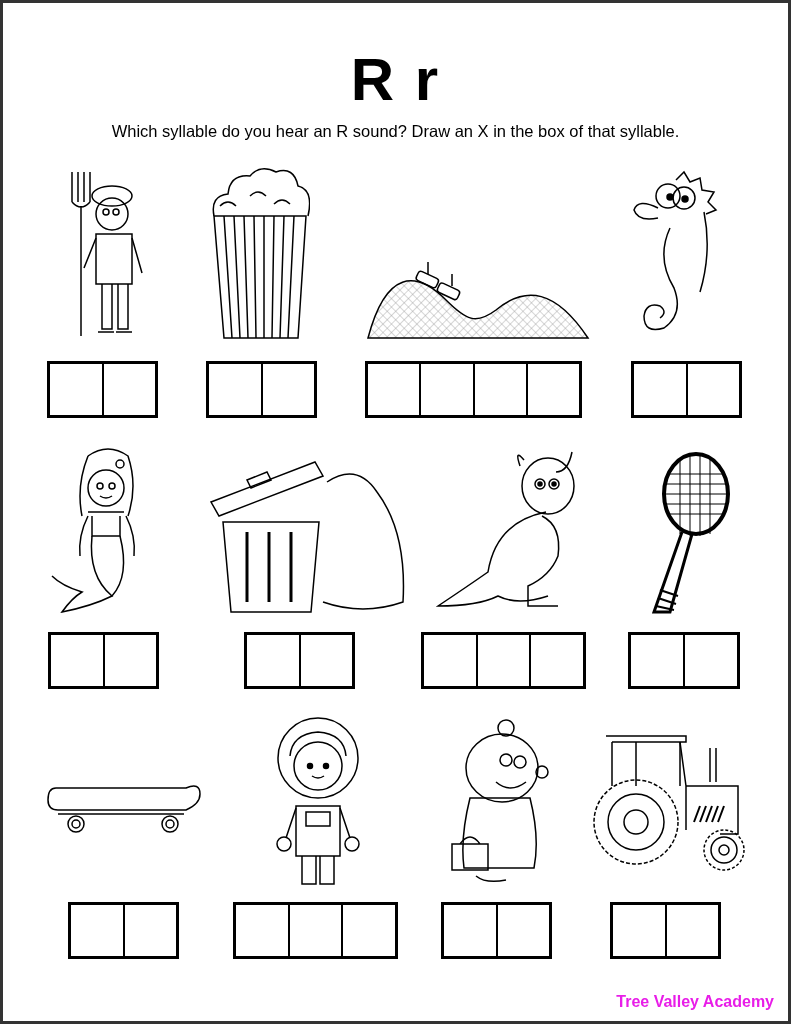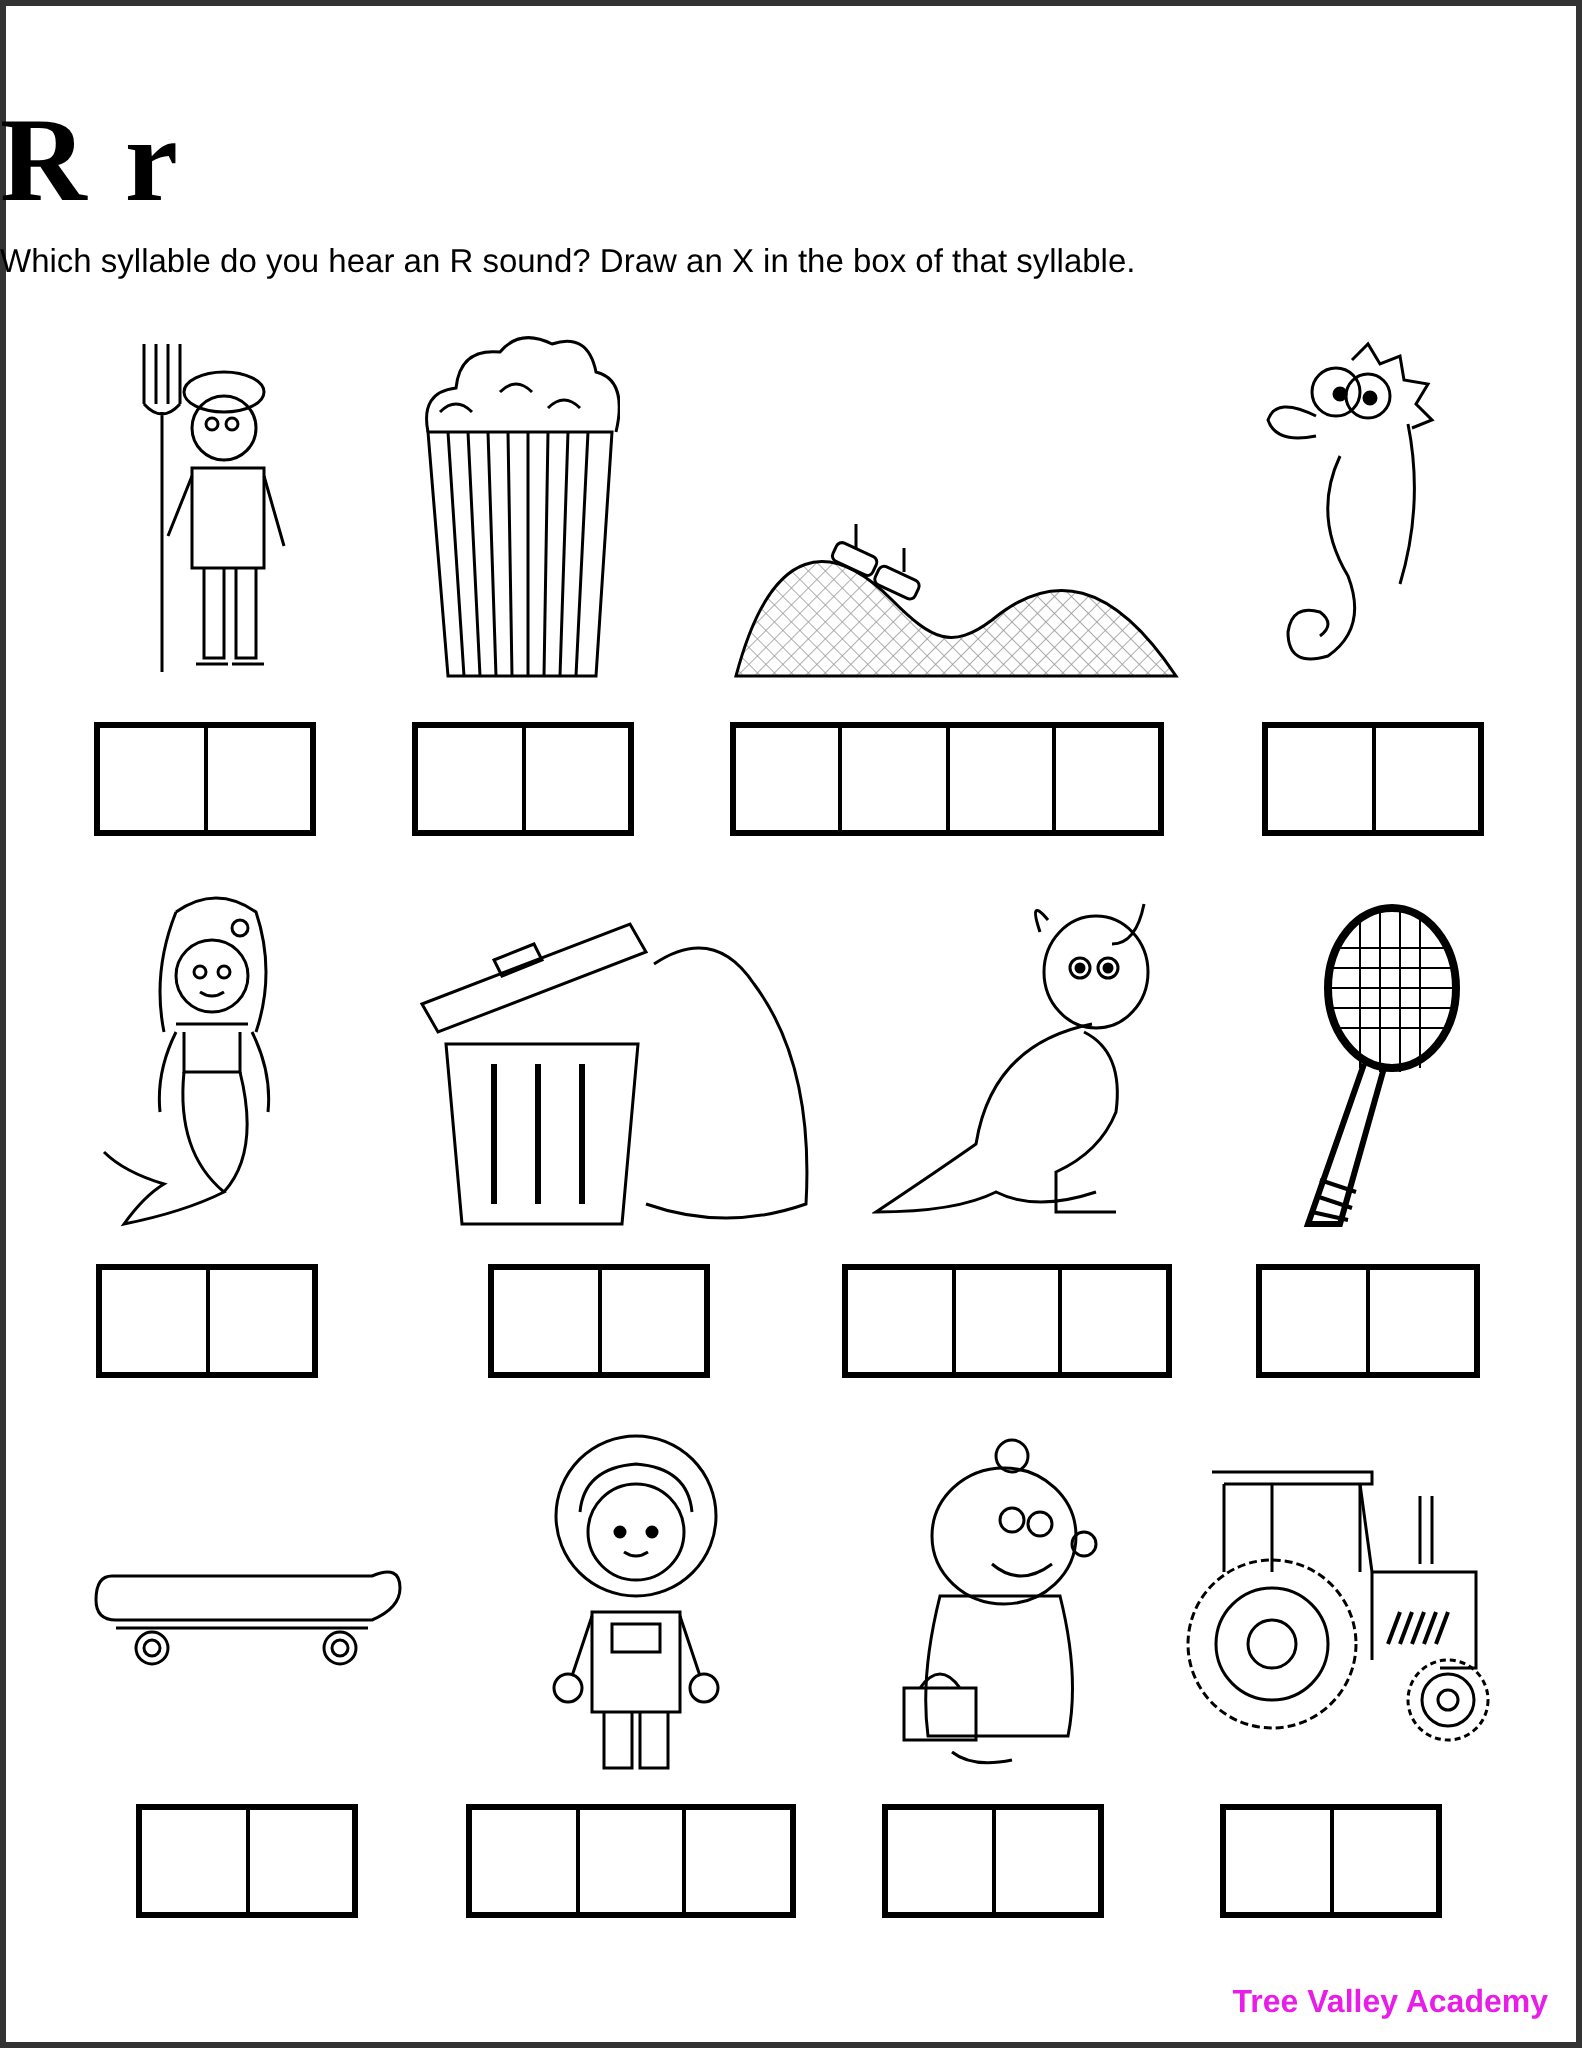--- a/index.html
+++ b/index.html
@@ -1,19 +1,19 @@
 <!DOCTYPE html>
 <html><head>
 <meta charset="utf-8">
 <style>
   html, body { margin:0; padding:0; }
   body { width:791px; height:1024px; background:#333; position:relative; overflow:hidden; font-family:"Liberation Sans", sans-serif; }
   .page { position:absolute; left:3px; top:3px; width:785px; height:1018px; background:#fff; }
-  .title { position:absolute; left:0; top:48px; width:791px; text-align:left; font-family:Liberation Serif, serif; font-weight:bold; font-size:60px; line-height:64px; letter-spacing:2px; color:#000; }
-  .instructions { position:absolute; left:0; top:122px; width:791px; text-align:left; font-size:16.5px; color:#000; }
+  .title { position:absolute; left:0; top:48px; width:791px; text-align:center; font-family:Liberation Sans, sans-serif; font-weight:bold; font-size:60px; line-height:64px; letter-spacing:2px; color:#000; }
+  .instructions { position:absolute; left:0; top:122px; width:791px; text-align:center; font-size:16.5px; color:#000; }
   .pic { position:absolute; }
   .pic svg { width:100%; height:100%; display:block; }
   .boxes { position:absolute; display:flex; border:3px solid #000; box-sizing:border-box; height:57px; }
   .cell { flex:1; border-right:2.5px solid #000; }
   .cell:last-child { border-right:none; }
   .footer { position:absolute; right:17px; top:993px; font-weight:bold; font-size:16px; color:#e81de8;text-align:right; }
 </style>
 </head>
 <body>
 

